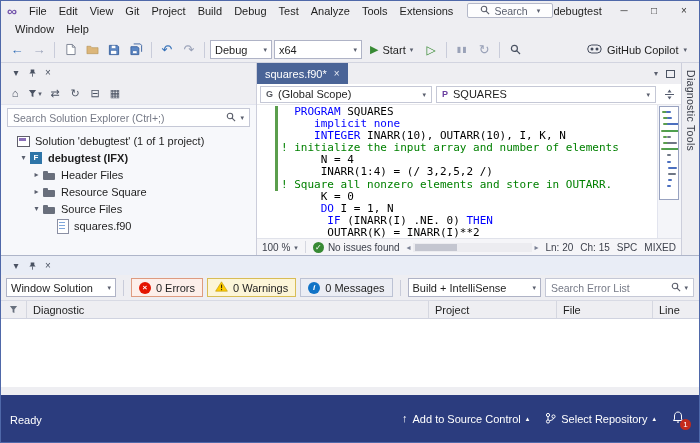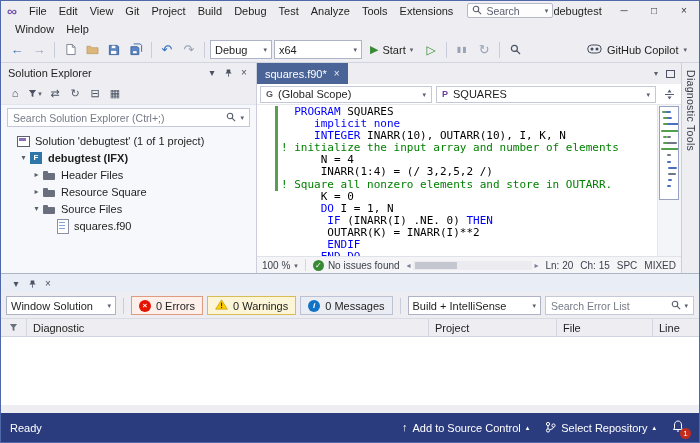--- a/index.html
+++ b/index.html
@@ -6,21 +6,21 @@
   body{margin:0;background:#D6D6DE;font-family:"Liberation Sans",sans-serif}
   .window{width:700px;height:443px;border:1px solid #4F68A9;display:flex;flex-direction:column;
           background:#EEEEF2;font-size:11px;color:#1E1E1E;overflow:hidden}
 
   
   .tb-row1{display:flex;align-items:center;height:19px;padding-left:6px}
   .vs-logo{color:#7252AA;font-size:14px;font-weight:bold;margin-right:6px;line-height:1}
   .menu-row{display:flex;align-items:center}
   .menu-item{padding:1px 6px;white-space:nowrap}
   .title-search{display:flex;align-items:center;gap:4px;width:86px;height:15px;margin-left:8px;
-                border:1px solid #B4B8C9;background:#FDFDFE;border-radius:2px;padding:0 4px;color:#5A5F6E}
+                border:1px solid #B4B8C9;background:#FDFDFE;border-radius:2px;padding:0 12px;color:#5A5F6E}
   .ts-text{flex:1;font-size:10.5px}
   .caret{font-size:7px;color:#5A5F6E;line-height:1}
   .window-title{flex:1;text-align:left;color:#1E1E1E}
   .win-controls{display:flex;margin-left:4px}
   .win-btn{width:30px;height:19px;display:flex;align-items:center;justify-content:center;font-size:10px;color:#333}
   .tb-row2{display:flex;align-items:center;height:17px;padding-left:8px}
 
   
   .toolbar{height:26px;display:flex;align-items:center;gap:2px;padding:0 6px;border-bottom:1px solid #D2D4E0}
   .tb-icon{width:20px;height:20px;display:flex;align-items:center;justify-content:center;font-size:12px;color:#4A5262}
@@ -125,21 +125,21 @@
   .gh-icon{width:26px;flex:0 0 26px;justify-content:center}
   .gh-desc{flex:1}
   .gh-proj{width:128px;flex:0 0 128px}
   .gh-file{width:96px;flex:0 0 96px}
   .gh-line{width:46px;flex:0 0 46px;border-right:none}
   .el-body{flex:1;background:#FFF}
 
   .panel-gap{flex:0 0 8px;background:#EEEEF2}
 
   
-  .statusbar{flex:0 0 22px;background:var(--statusbar-bg,#2B3C7E);color:#FFF;display:flex;align-items:center;padding:7px 9px;font-size:11px}
+  .statusbar{flex:0 0 22px;background:var(--statusbar-bg,#2B3C7E);color:#FFF;display:flex;align-items:flex-end;padding:16px 9px;font-size:11px}
   .sb-right{margin-left:auto;display:flex;align-items:center;gap:16px}
   .sb-item{display:flex;align-items:center;gap:5px;white-space:nowrap}
   .sb-ic{font-size:11px;line-height:1}
   .sb-caret{font-size:7px;color:#FFF}
   .sb-bell{position:relative;display:flex;align-items:center;margin-right:6px}
   .badge{position:absolute;right:-7px;bottom:-4px;width:11px;height:11px;border-radius:50%;background:#C42B1C;color:#FFF;
          font-size:8px;display:flex;align-items:center;justify-content:center}
 </style>
 </head>
 <body>
@@ -246,21 +246,20 @@
           </svg></span>
       <span>GitHub Copilot</span>
       <span class="caret">▾</span>
     </div>
   </div>
 
   <div class="main">
 
     <div class="solution-explorer">
       <div class="panel-header">
-        <span class="ph-title">Solution Explorer</span>
         <span class="ph-icon">▾</span>
         <span class="ph-icon">
             <svg width="9" height="10" viewBox="0 0 10 10">
               <path d="M3 1 h4 v3 l1.5 1.5 h-7 L3 4 z" fill="#4A5262"></path>
               <rect x="4.55" y="5.5" width="0.9" height="3.6" fill="#4A5262"></rect>
             </svg>
           </span>
         <span class="ph-icon">×</span>
       </div>
       <div class="se-toolbar">

